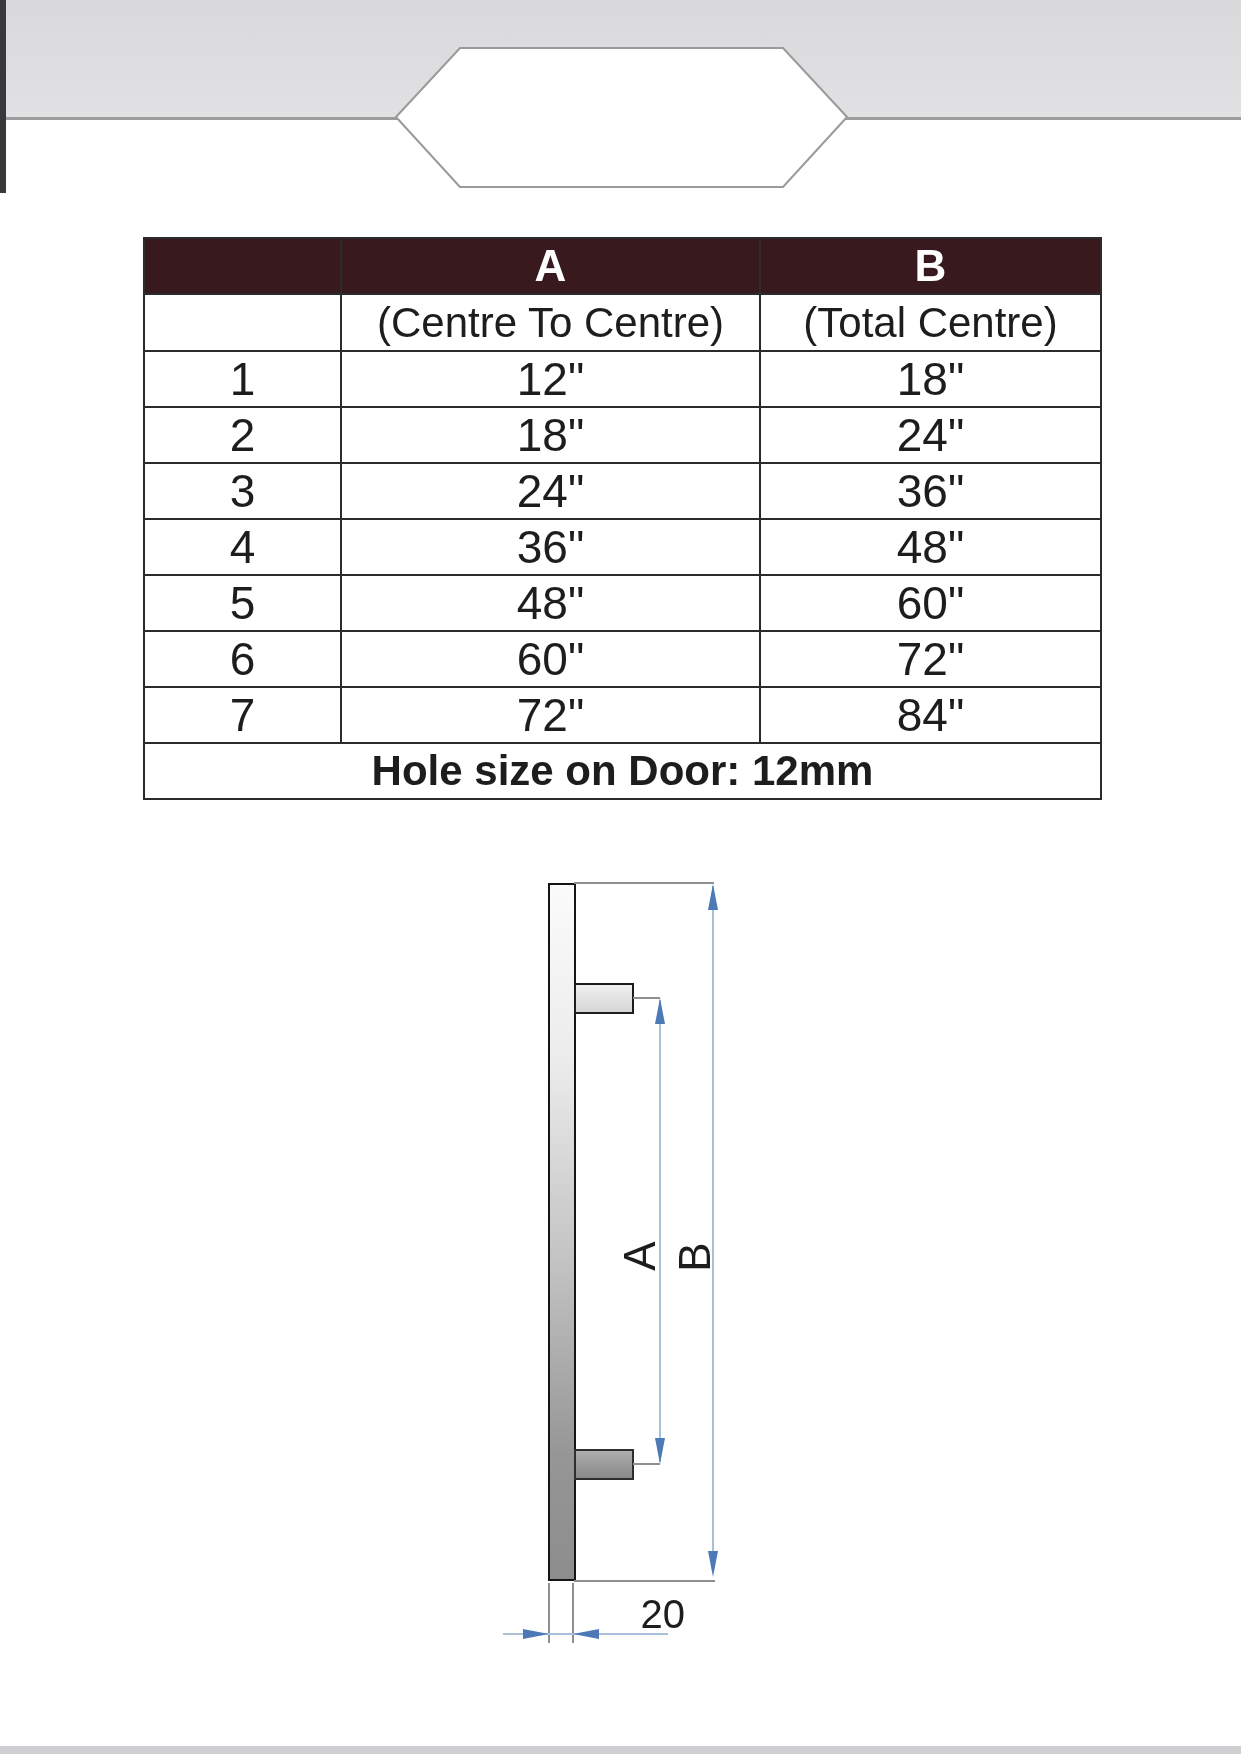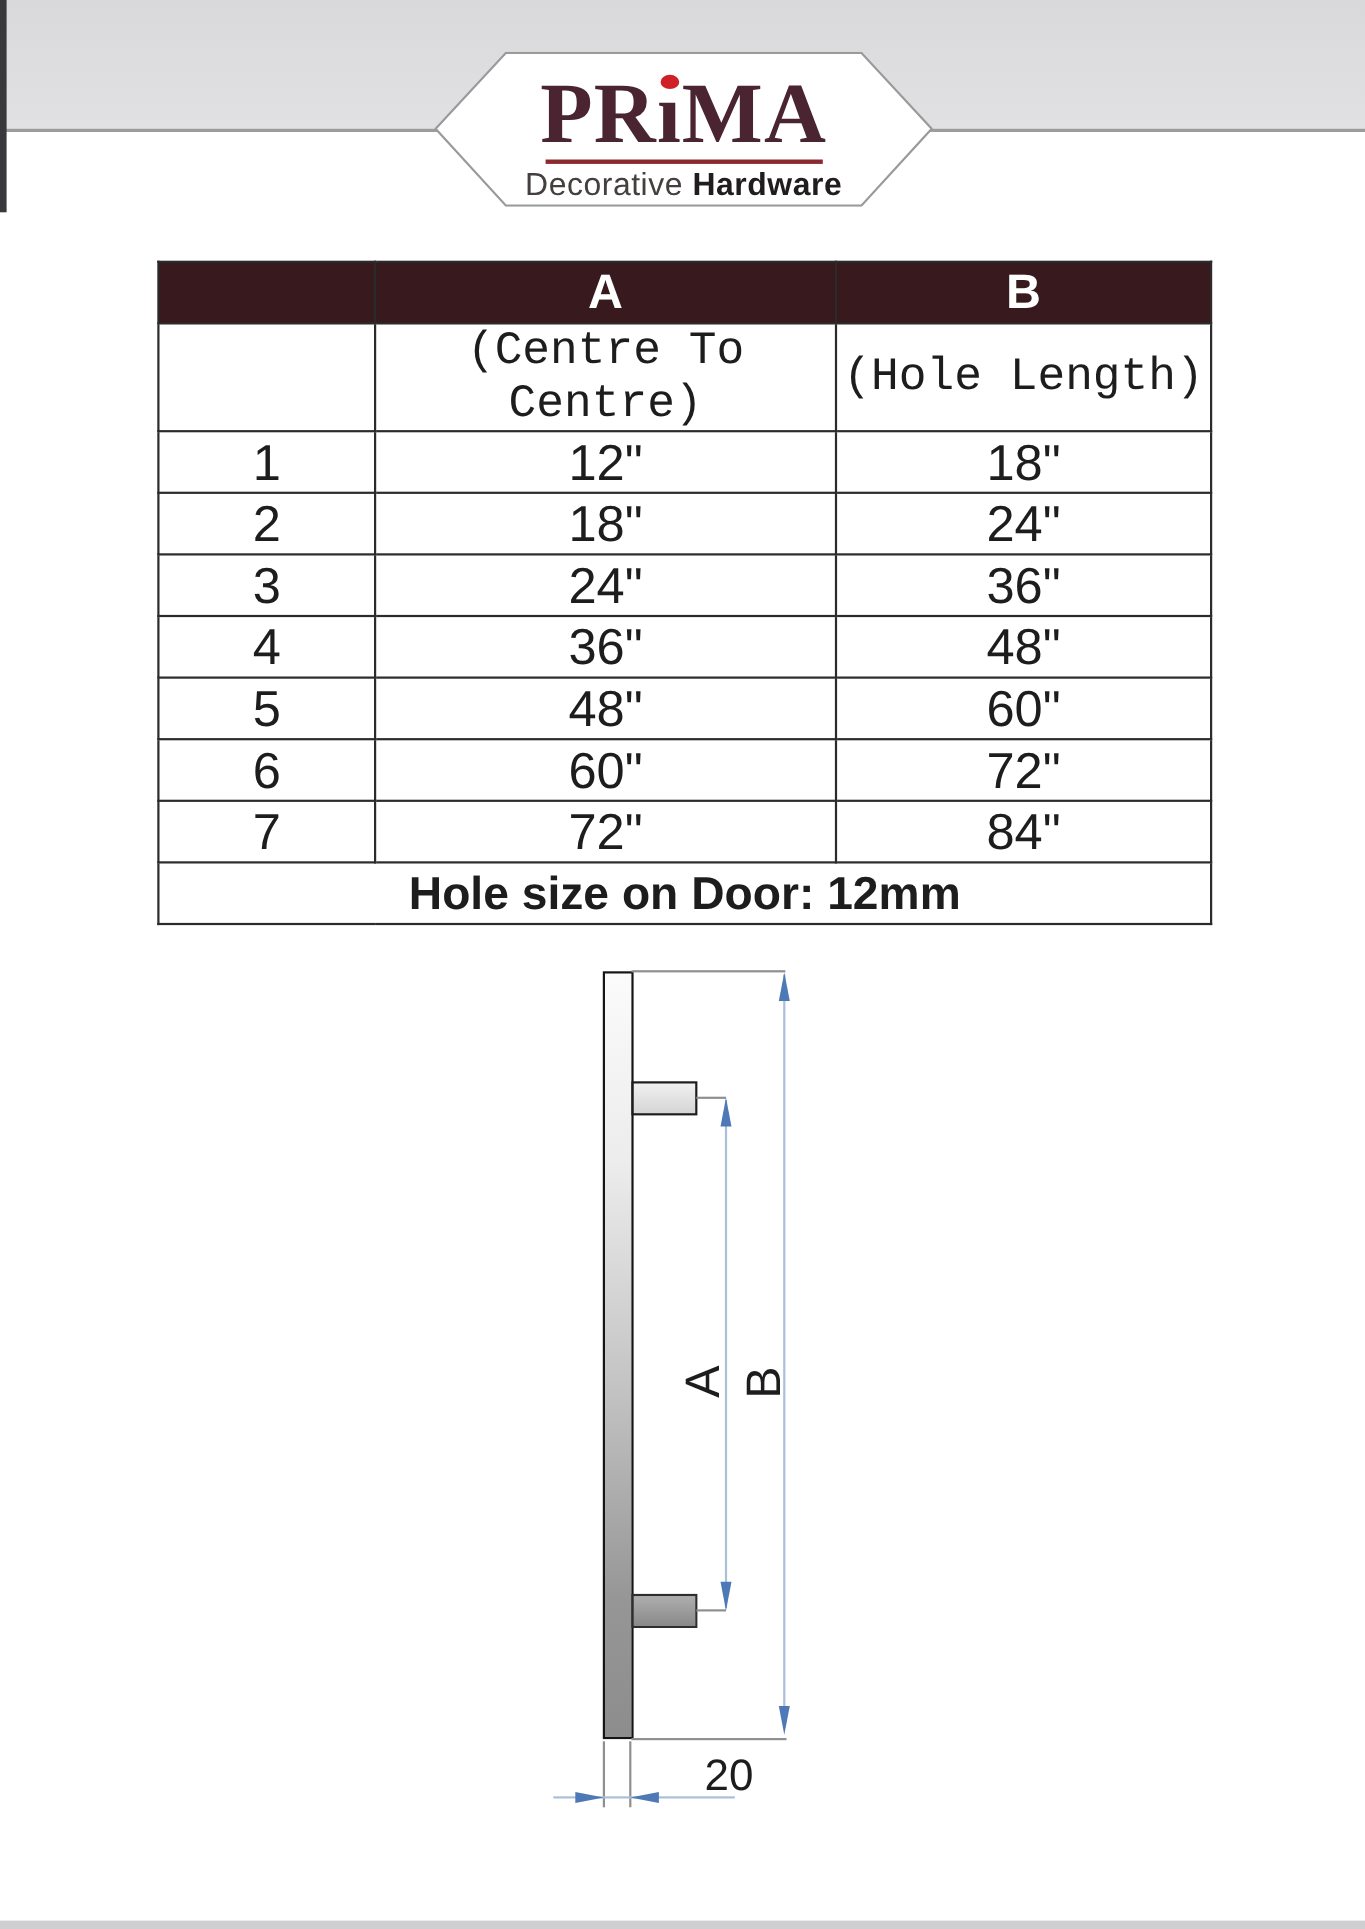--- a/index.html
+++ b/index.html
@@ -21,21 +21,21 @@
   .logo-underline{width:252px;height:4px;margin:3px auto 0;background:var(--underline-red,#8a2a2e);}
   .logo-tagline{margin-top:3px;font-size:29px;letter-spacing:0.5px;}
   .tag-left{font-weight:400;color:#44403f;}
   .tag-right{font-weight:700;color:#211d1e;}
   
   .spec-table{position:absolute;left:143px;top:237px;width:957px;border-collapse:collapse;
     table-layout:fixed;z-index:1;color:#1d1d1d;}
   .spec-table td,.spec-table th{border:2px solid #2b2b2b;text-align:center;vertical-align:middle;padding:0;}
   .spec-table .hdr{background:var(--maroon-dark,#38191d);color:#ffffff;
     font-weight:700;font-size:44px;height:54px;}
-  .spec-table .subhdr td{font-size:42px;font-weight:400;height:55px;font-family:Liberation Mono, monospace;}
+  .spec-table .subhdr td{font-size:42px;font-weight:400;height:55px;}
   .spec-table .datarow td{font-size:46px;font-weight:400;height:54px;}
   .spec-table .noterow td{font-size:42px;font-weight:700;height:54px;}
   
   .diagram{position:absolute;left:0;top:0;width:100%;height:100%;z-index:1;}
   .abs{position:absolute;}
   .handle-bar{left:548px;top:883px;width:28px;height:698px;box-sizing:border-box;
     border:2px solid #151515;
     background:linear-gradient(to bottom,#fbfbfb 0%,#ececec 25%,#c2c2c2 55%,#969696 82%,#8d8d8d 100%);}
   .post{box-sizing:border-box;border:2px solid #1c1c1c;}
   .post-top{left:574px;top:983px;width:60px;height:31px;
@@ -68,45 +68,37 @@
 
 <div class="page">
 
   <div class="top-band"></div>
   <div class="left-strip"></div>
 
   <svg class="hex-badge" viewBox="0 0 453 141" xmlns="http://www.w3.org/2000/svg">
     <polygon points="65,1 388,1 452,70 388,140 65,140 1,70" fill="#ffffff" stroke="#9a9a9a" stroke-width="2"></polygon>
   </svg>
 
-  <div class="logo-block">
-    <div class="logo-main"><span>PR</span><span class="logo-i"><span>ı</span><span class="dot"></span></span><span>MA</span></div>
-    <div class="logo-underline"></div>
-    <div class="logo-tagline">
-      <span class="tag-left">Decorative</span>
-      <span class="tag-right">Hardware</span>
-    </div>
-  </div>
 
   <table class="spec-table">
     <colgroup>
         <col style="width:197px">
         <col style="width:419px">
         <col style="width:341px">
       </colgroup>
     <tbody>
         <tr>
       <th class="hdr"></th>
       <th class="hdr">A</th>
       <th class="hdr">B</th>
     </tr>
     <tr class="subhdr">
       <td></td>
       <td>(Centre To Centre)</td>
-      <td>(Hole Length)</td>
+      <td>(Total Centre)</td>
     </tr>
     <tr class="datarow">
       <td>1</td>
       <td>12"</td>
       <td>18"</td>
     </tr>
     <tr class="datarow">
       <td>2</td>
       <td>18"</td>
       <td>24"</td>

